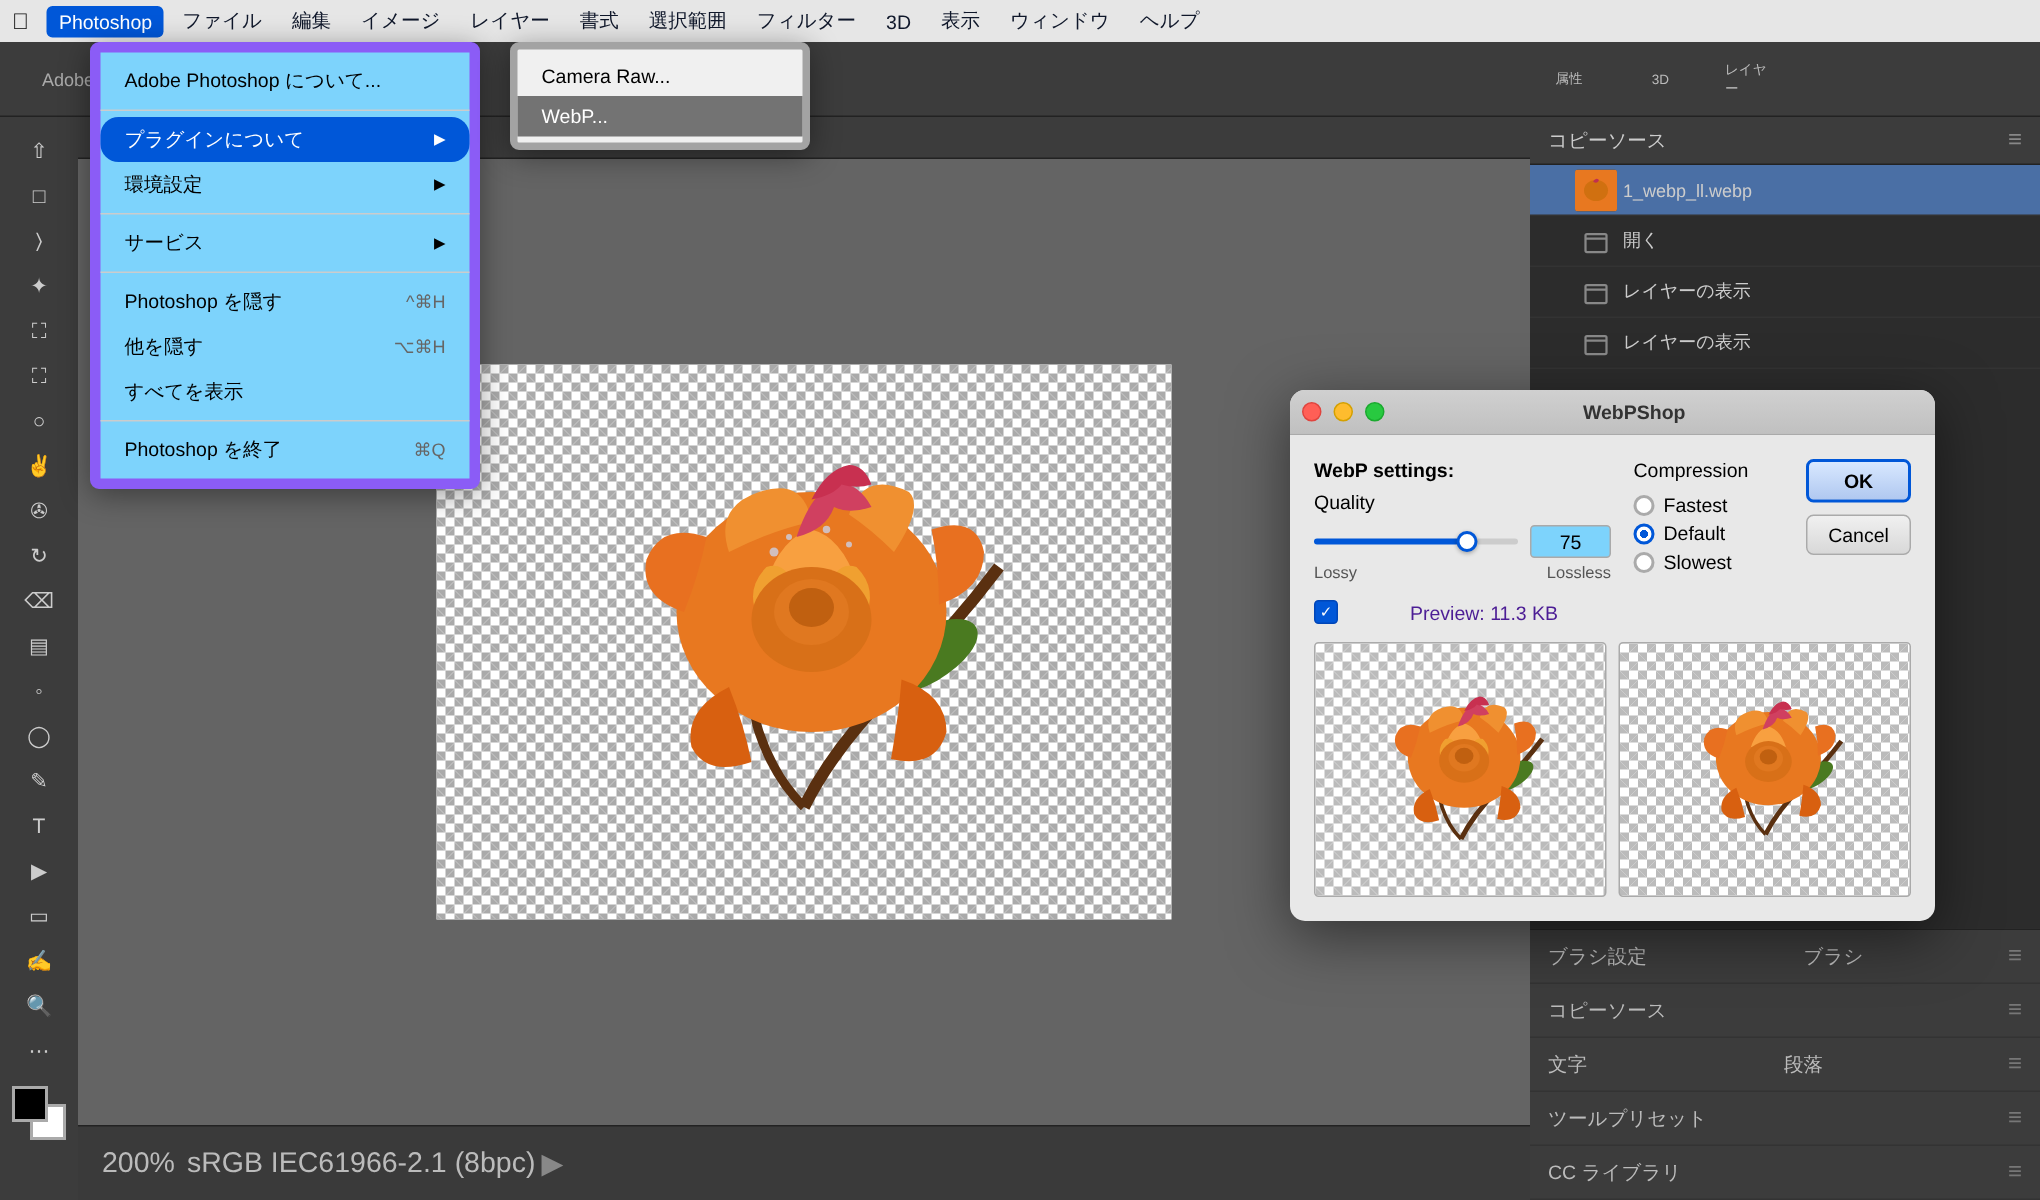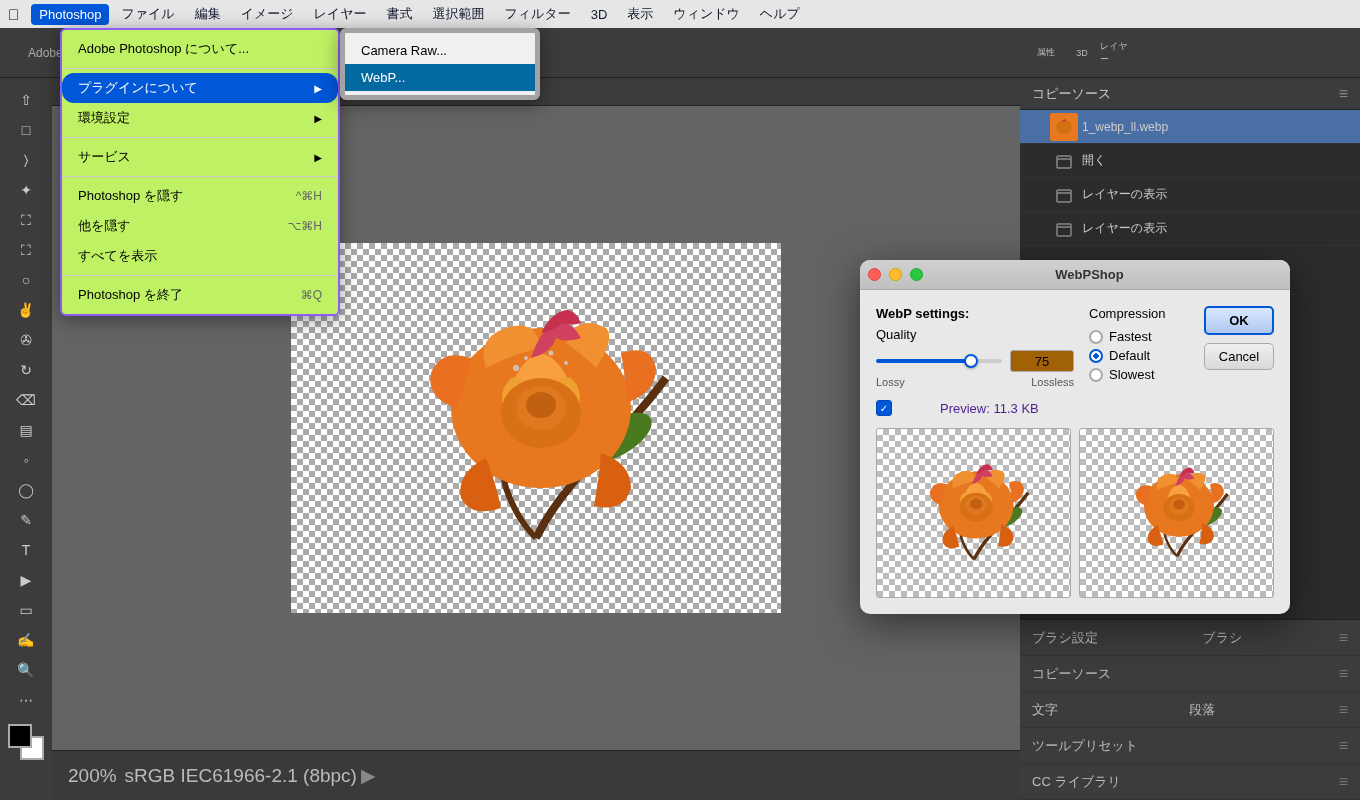--- a/index.html
+++ b/index.html
@@ -227,21 +227,21 @@
       flex-direction: column;
     }
 
     .right-panel-top {
       height: 50px;
       background: #3c3c3c;
       border-bottom: 1px solid #222;
       display: flex;
       align-items: center;
       padding: 0 8px;
-      gap: 0;
+      gap: 25px;
     }
 
     .panel-icon {
       width: 36px;
       height: 36px;
       display: flex;
       align-items: center;
       justify-content: center;
       color: #bbb;
       font-size: 11px;
@@ -342,23 +342,23 @@
     .panel-row-dots {
       color: #777;
       font-size: 16px;
     }
 
     
     .photoshop-menu {
       position: absolute;
       top: 28px;
       left: 60px;
-      width: 280px;
-      background: #bef264;
-      border: 2px solid #8b5cf6;
+      width: 260px;
+      background: #7dd3fc;
+      border: 7px solid #8b5cf6;
       border-radius: 6px;
       box-shadow: 0 4px 20px rgba(0,0,0,0.4);
       z-index: 200;
       padding: 4px 0;
     }
 
     .menu-section-item {
       padding: 6px 16px;
       cursor: pointer;
       color: #000;
@@ -402,21 +402,21 @@
       z-index: 210;
       padding: 4px 0;
     }
 
     .submenu-item {
       padding: 6px 16px;
       cursor: pointer;
       color: #000;
       font-size: 13px;
     }
-    .submenu-item.highlighted { background: #0369a1; color: #fff; }
+    .submenu-item.highlighted { background: #737373; color: #fff; }
 
     
     .webpshop-dialog {
       position: absolute;
       top: 260px;
       left: 860px;
       width: 430px;
       background: #e8e8e8;
       border-radius: 10px;
       box-shadow: 0 10px 40px rgba(0,0,0,0.5);
@@ -503,23 +503,23 @@
       transform: translate(-50%, -50%);
       width: 14px;
       height: 14px;
       border-radius: 50%;
       background: #fff;
       border: 2px solid #0057d8;
       box-shadow: 0 1px 3px rgba(0,0,0,0.3);
     }
 
     .quality-input {
-      width: 64px;
+      width: 54px;
       height: 22px;
-      background: #a16207;
+      background: #7dd3fc;
       border: 1px solid #aaa;
       border-radius: 3px;
       text-align: center;
       font-size: 13px;
       color: #000;
       display: flex;
       align-items: center;
       justify-content: center;
     }
 

